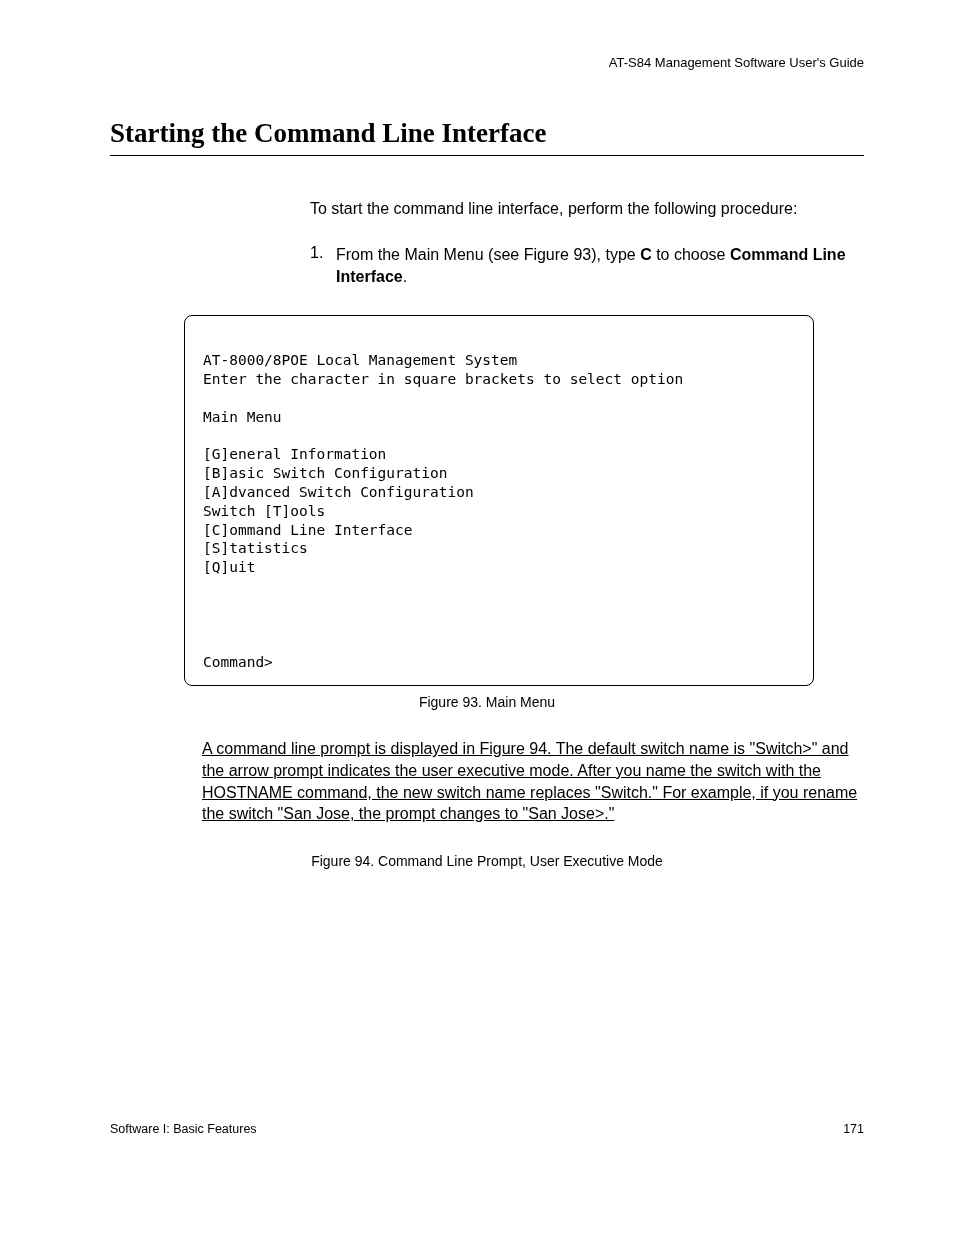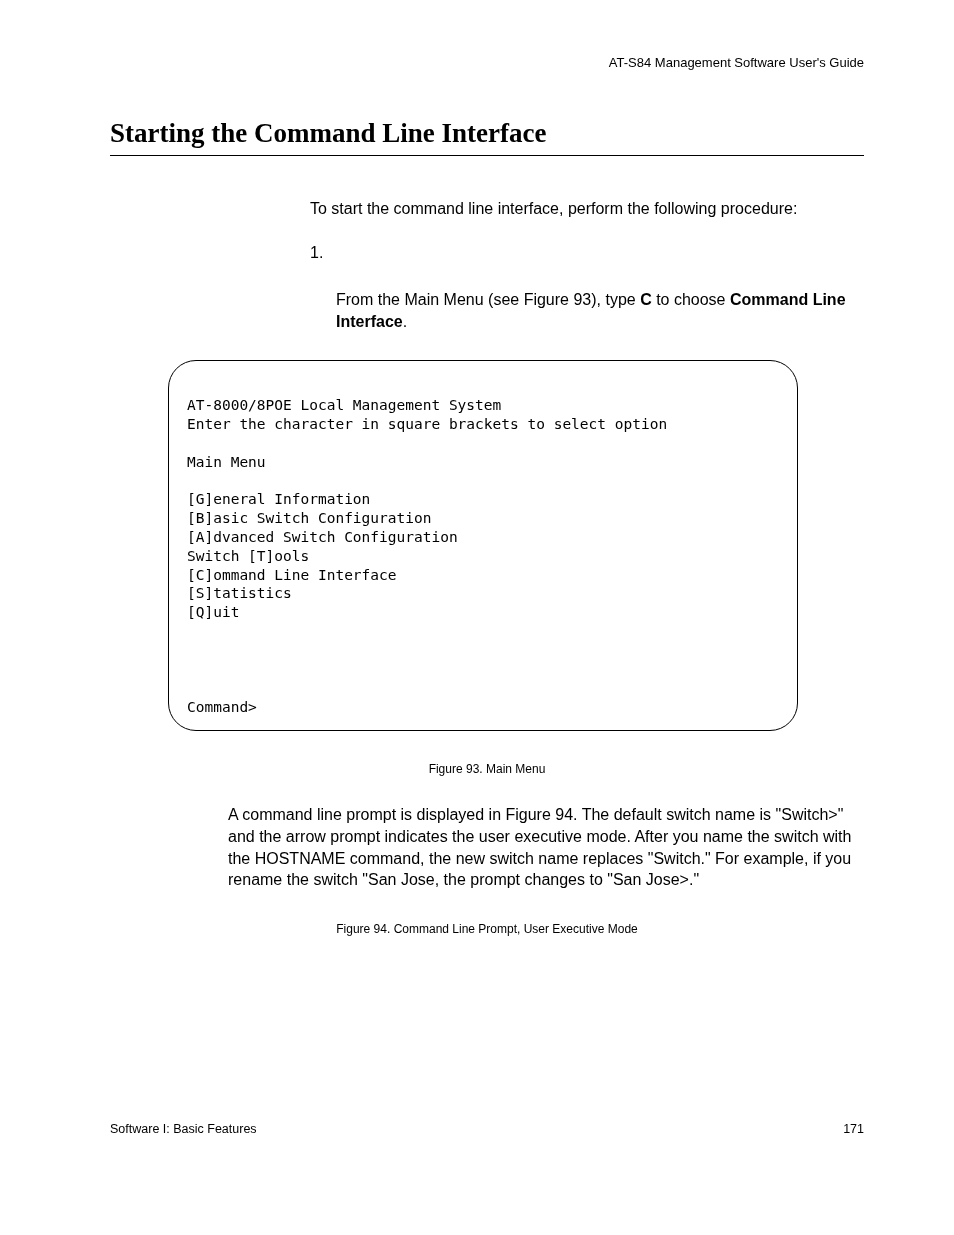--- a/index.html
+++ b/index.html
@@ -41,44 +41,44 @@
     display: flex;
     margin-bottom: 28px;
   }
   .step-num {
     width: 26px;
     flex: 0 0 26px;
   }
   .step-text {
     flex: 1;
     line-height: 1.35;
-    margin-top: 45px;
   }
   .terminal-box {
-    margin-left: 58px;
+    margin-left: 74px;
     width: 630px;
     border: 1.5px solid #000;
-    border-radius: 28px;
+    border-radius: 8px;
     padding: 16px 18px 14px 18px;
     font-family: "Lucida Console", Monaco, monospace;
     font-size: 14.5px;
     line-height: 1.3;
     white-space: pre;
     box-sizing: border-box;
   }
   .fig-caption {
     text-align: center;
-    font-size: 12px;
-    margin: 31px 0 28px 0;
+    font-size: 14px;
+    margin: 8px 0 28px 0;
   }
   .para {
     font-size: 16px;
     line-height: 1.35;
-    margin-left: 118px;
+    margin-left: 92px;
     margin-bottom: 28px;
+    text-decoration: underline;
   }
   .terminal-box.small {
     height: 90px;
   }
   .footer {
     position: absolute;
     bottom: 60px;
     left: 110px;
     right: 90px;
     display: flex;

